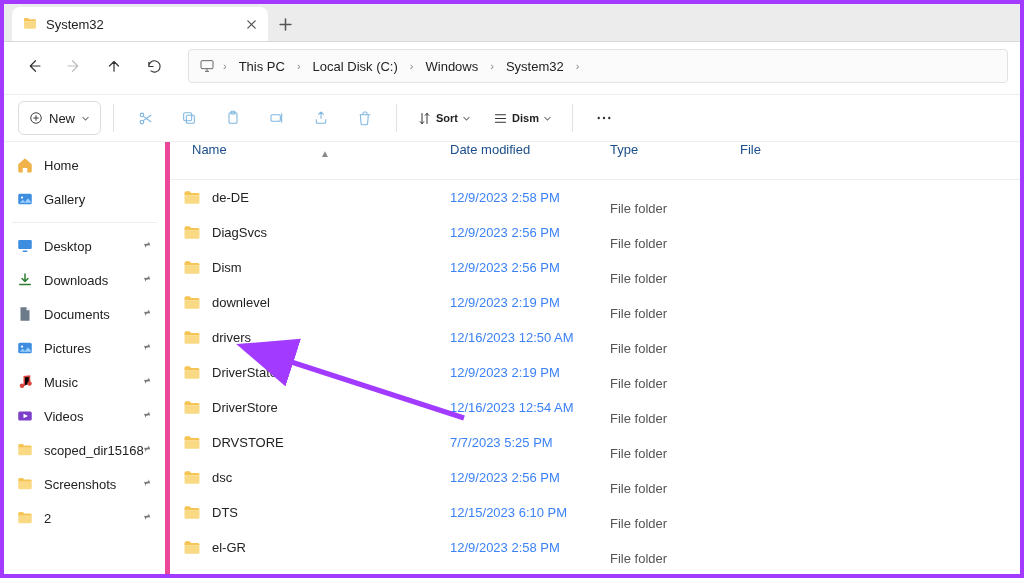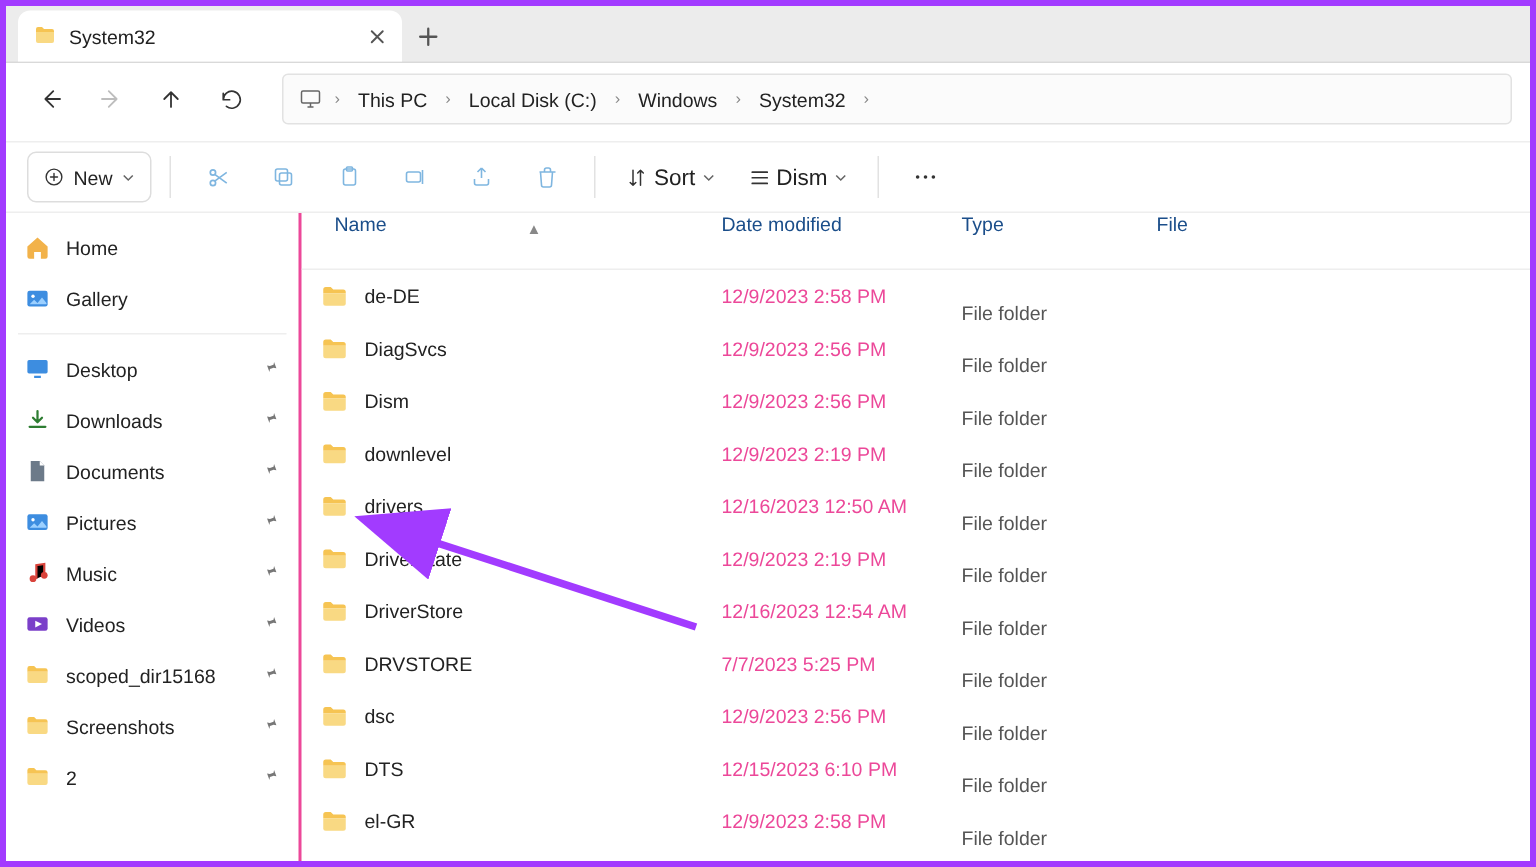--- a/index.html
+++ b/index.html
@@ -18,38 +18,38 @@
   .navbtn.disabled { color:#b8b8b8; }
   .addressbar { flex:1; height: 34px; margin-left: 12px; border: 1px solid #e2e2e2; border-radius: 4px; display:flex; align-items:center; padding: 0 10px; gap:6px; background:#fbfbfb; }
   .addressbar .crumb { font-size: 13px; color:#222; padding:2px 4px; border-radius:3px; }
   .addressbar .chev { color:#888; font-size:11px; padding:0 2px; }
   
   .toolbar { height: 48px; border-top: 1px solid #eee; border-bottom: 1px solid #eee; display:flex; align-items:center; padding: 0 14px; gap:6px; margin-top:4px;}
   .newbtn { height: 34px; border:1px solid #ddd; border-radius:6px; padding:0 10px; display:flex; align-items:center; gap:6px; font-size:13px; }
   .tbicon { width: 38px; height: 34px; display:flex;align-items:center;justify-content:center; color:#0a7bd6; }
   .tbicon.muted { color:#7fb6e0; }
   .sep { width:1px; height:28px; background:#e2e2e2; margin:0 6px; }
-  .sortview { height:34px; display:flex; align-items:center; gap:4px; padding:0 8px; font-size:15px; }
+  .sortview { height:34px; display:flex; align-items:center; gap:4px; padding:0 8px; font-size:11px;font-weight:bold; }
   
   .main { display:flex; height: calc(578px - 8px - 38px - 48px - 48px - 4px); }
-  .sidebar { width: 197px; border-right: 2px solid #ec4899; padding: 6px 4px; overflow:hidden;text-align:center;}
+  .sidebar { width: 166px; border-right: 5px solid #ec4899; padding: 6px 4px; overflow:hidden;text-align:center;}
   .sideitem { height: 34px; display:flex; align-items:center; padding: 0 8px; gap:10px; border-radius:4px; font-size:13px; color:#222; position:relative;}
   .sideitem .pin { position:absolute; right:10px; color:#888; font-size:12px; transform: rotate(25deg);}
   .sidehr { height:1px; background:#eee; margin:6px 4px; }
   .content { flex:1; overflow:hidden; }
   .cols { height: 38px; border-bottom: 1px solid #eee; display:flex; font-size:13px; color:#1b4e8a; }
   .col-name { width: 280px; padding-left: 22px; position:relative;}
   .col-name .sortarr { position:absolute; left:150px; top:6px; font-size:10px; color:#888;}
   .col-dm { width: 160px; }
   .col-type { width: 130px; }
   .col-size { width: 100px; }
   .rows { }
   .row { height: 35px; display:flex; align-items:center; font-size:13px; }
   .row .c-name { width:280px; padding-left:12px; display:flex; align-items:center; gap:10px; }
-  .row .c-dm { width:160px; color:#ec4899; }
+  .row .c-dm { width:160px; color:#3b82f6; }
   .row .c-type { width:130px; color:#555;margin-top:21px; }
   .row .c-size { width:100px; color:#555; }
   .folder-svg { width:20px; height:20px; }
   
   .arrow-annotation { position:absolute; pointer-events:none; }
   .arrow-annotation svg { overflow:visible; }
 </style>
 </head>
 <body>
 

